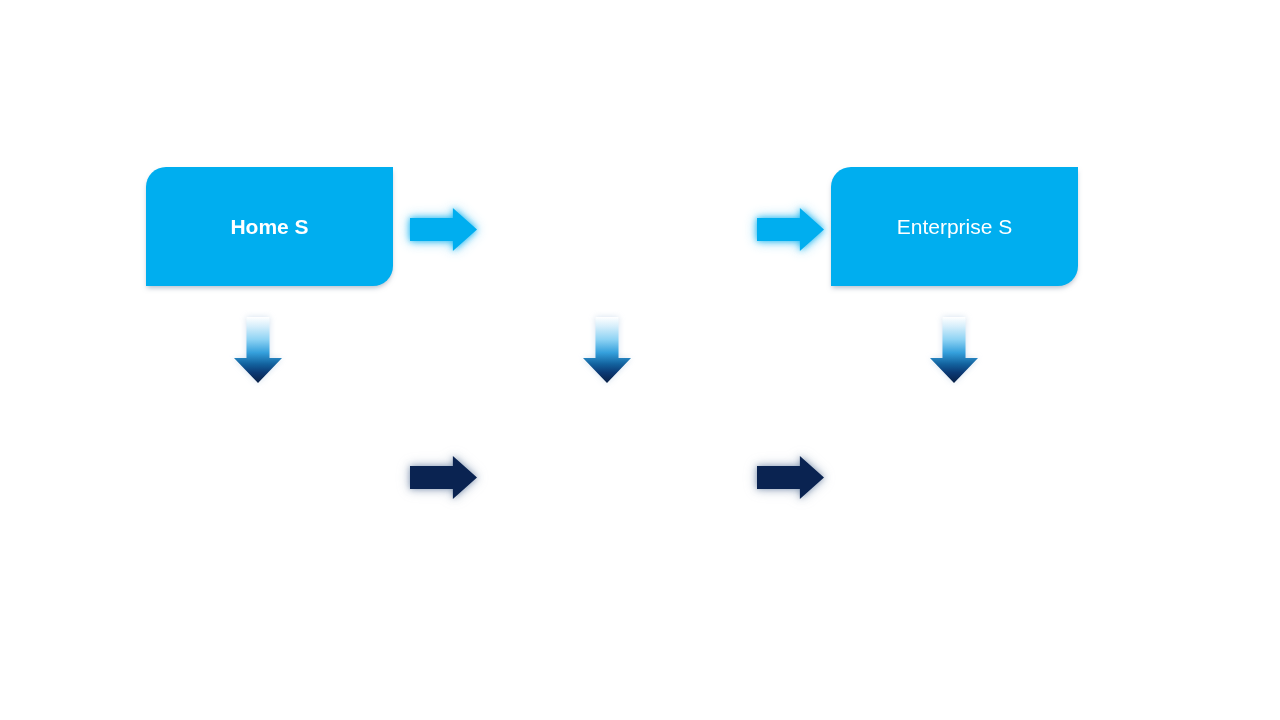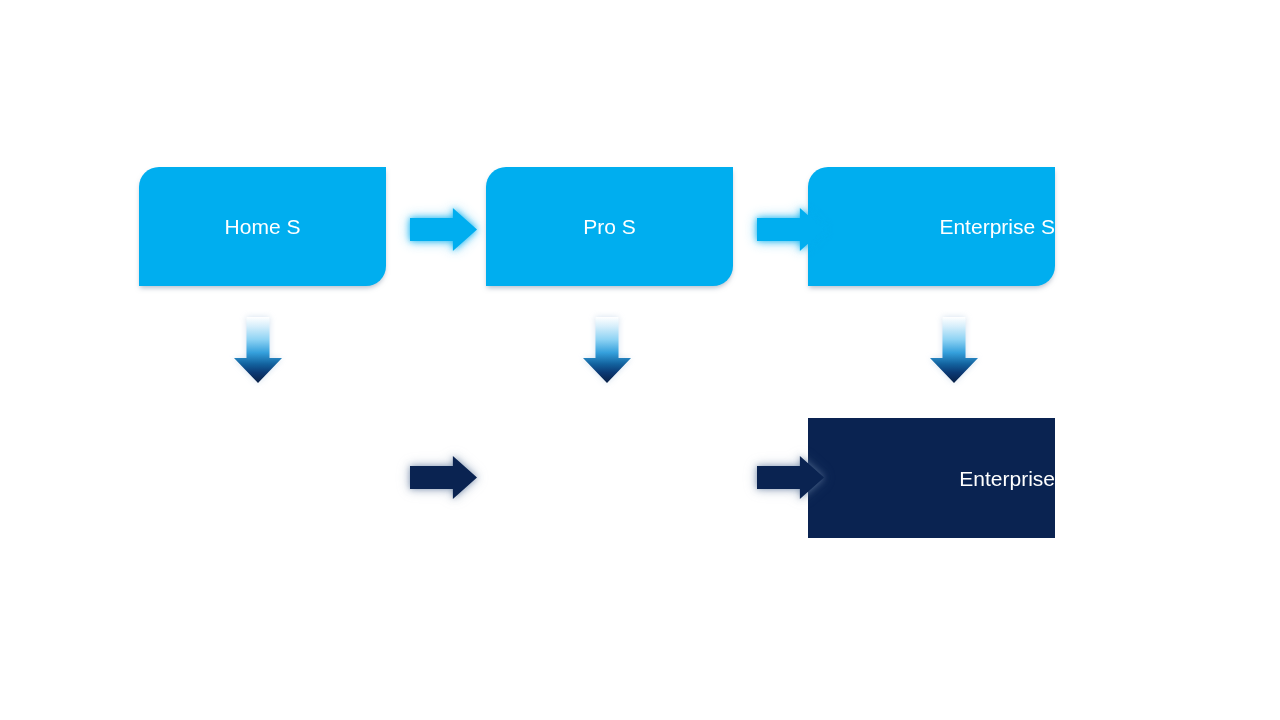--- a/index.html
+++ b/index.html
@@ -16,21 +16,21 @@
   .box.top{
     top:167px;height:119px;
     background:var(--top-box,#00AEEF);
     border-radius:20px 0 20px 0;
     box-shadow:0 3px 5px -1px rgba(110,130,155,.5);
   }
   .box.bottom{
     top:418px;height:120px;
     background:var(--bottom-box,#0A2351);
   }
-  .col1{left:139px;} .col2{left:486px;} .col3{left:808px;justify-content:flex-end;}
+  .col1{left:146px;font-weight:bold;} .col2{left:486px;} .col3{left:831px;}
 
   
   .harrow{position:absolute;width:67px;height:43px;}
   .harrow .shape{
     width:100%;height:100%;
     clip-path:polygon(0 23%,64% 23%,64% 0,100% 50%,64% 100%,64% 77%,0 77%);
   }
   .harrow.lite{filter:drop-shadow(0 0 3px rgba(0,174,239,.8)) drop-shadow(0 0 6px rgba(0,174,239,.45));}
   .harrow.lite .shape{background:var(--top-box,#00AEEF);}
   .harrow.dark{filter:drop-shadow(0 0 3px rgba(95,120,155,.65)) drop-shadow(0 0 6px rgba(95,120,155,.35));}
@@ -58,23 +58,20 @@
   .v1{left:234px;} .v2{left:583px;} .v3{left:930px;}
 </style>
 </head>
 <body>
 
 <div class="canvas">
 
   <div class="box top col1">
     <span>Home S</span>
   </div>
-  <div class="box top col2">
-    <span>Pro S</span>
-  </div>
   <div class="box top col3">
     <span>Enterprise S</span>
   </div>
 
   <div class="harrow lite hrow1 hgap1">
     <div class="shape"></div>
   </div>
   <div class="harrow lite hrow1 hgap2">
     <div class="shape"></div>
   </div>
@@ -82,23 +79,20 @@
   <div class="varrow v1">
     <div class="shape"></div>
   </div>
   <div class="varrow v2">
     <div class="shape"></div>
   </div>
   <div class="varrow v3">
     <div class="shape"></div>
   </div>
 
-  <div class="box bottom col3">
-    <span>Enterprise</span>
-  </div>
 
   <div class="harrow dark hrow2 hgap1">
     <div class="shape"></div>
   </div>
   <div class="harrow dark hrow2 hgap2">
     <div class="shape"></div>
   </div>
 
 </div>
 

